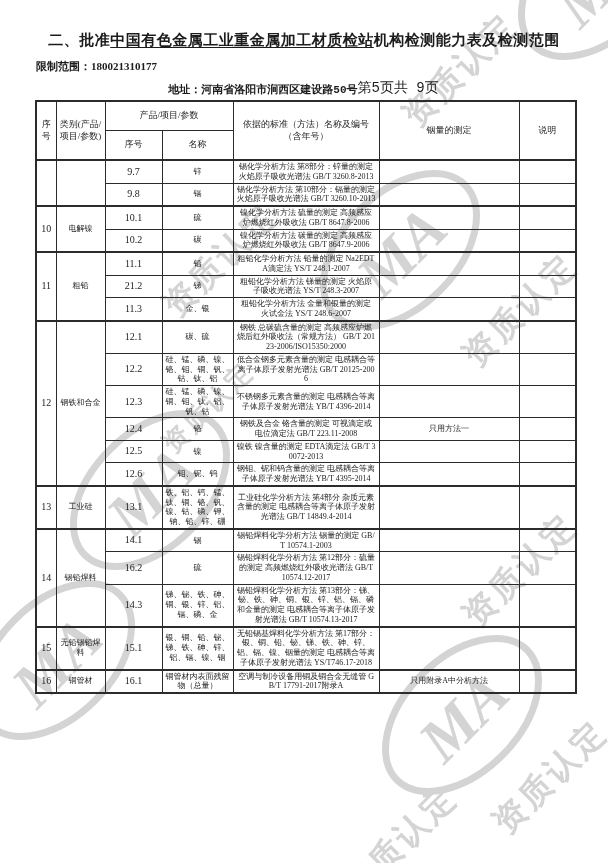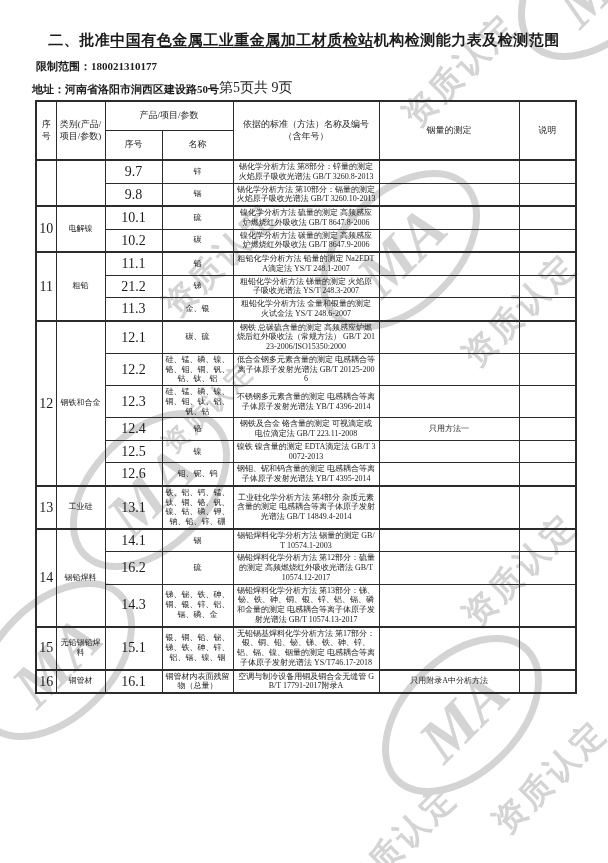--- a/index.html
+++ b/index.html
@@ -40,22 +40,23 @@
   .doc-title {
     text-align:center; padding-top:31px;
     font-size:15px; font-weight:bold; letter-spacing:0.5px;
   }
   .doc-title .u { text-decoration:underline; text-underline-offset:2px; }
   .meta-line {
     margin:9px 33px 0 36px;
     font-size:11px; font-weight:bold;
   }
   .meta-row {
-    display:flex; justify-content:flex-start; align-items:flex-end;
+    display:flex; justify-content:center; align-items:flex-end;
     margin:5px 33px 3px 32px;
+    font-family:Liberation Mono, monospace;
   }
   .meta-row .addr { font-size:11px; font-weight:bold; }
   .meta-row .pageinfo { font-size:14px; font-weight:normal; }
 
   table.cap {
     margin-left:35px;
     width:540px;
     border-collapse:collapse;
     table-layout:fixed;
     border:2px solid #2b2b2b;
@@ -68,21 +69,21 @@
     overflow-wrap:anywhere;
   }
   .cap th {
     font-size:9px; font-weight:normal;
     height:26px; line-height:1.25;
   }
   .cap thead tr:first-child th { border-top-width:0; }
   .cap thead tr:last-child th { border-bottom-width:2px; }
   .cap td { font-size:8px; line-height:1.22; }
   .cap tr.group-first td { border-top-width:2px; }
-  .cap td.c-no { font-size:14px; }
+  .cap td.c-no { font-size:10px; }
   .cap td.c-std { padding:1px 3px;margin-top:28px; }
   col.w-no   { width:20px; }
   col.w-cat  { width:49px; }
   col.w-sub  { width:57px; }
   col.w-name { width:71px; }
   col.w-std  { width:146px; }
   col.w-lim  { width:140px; }
   col.w-note { width:57px; }
 </style>
 </head>

